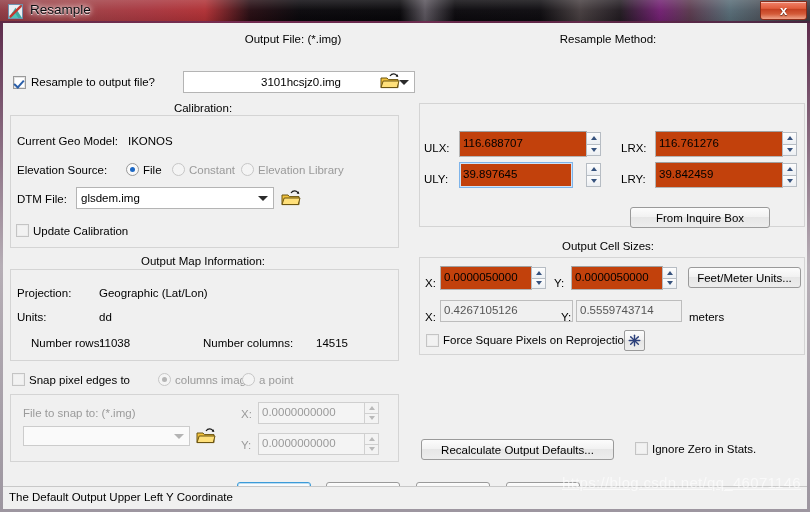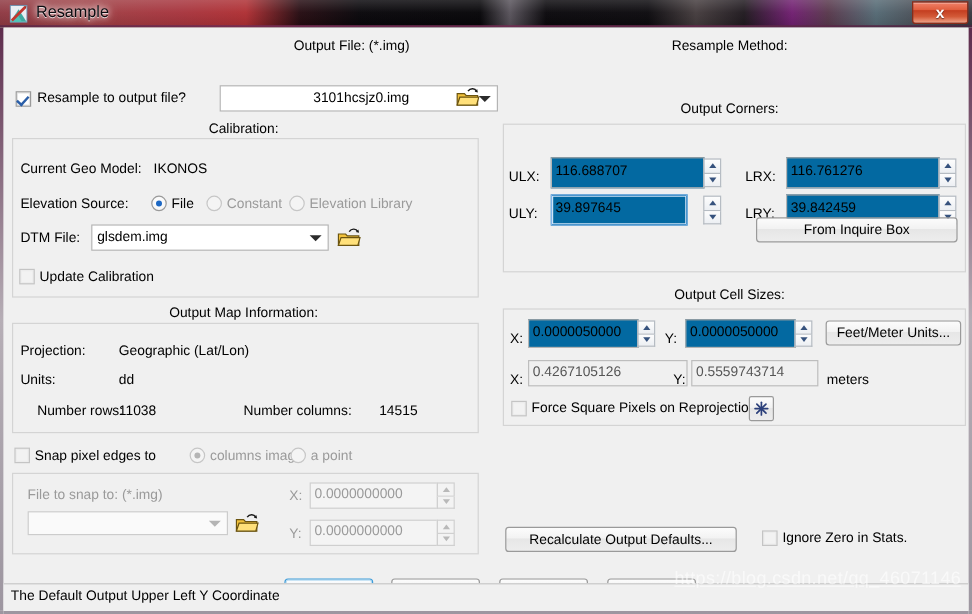--- a/index.html
+++ b/index.html
@@ -109,21 +109,21 @@
   
   .group {
     position:absolute;
     border:1px solid #d4d4d4;
     background:#f0f0f0;
   }
 
   
   .tf {
     position:absolute;
-    background:#0369a1;
+    background:#c2410c;
     border:1px solid #b4b4b4;
     border-top-color:#a0a0a0;
     font-size:11.5px;
     color:#000;
     padding:1px 3px;
     line-height:1;
     display:flex; align-items:center;
     overflow:hidden;
     font-family:"Liberation Sans", sans-serif;
   }
@@ -404,21 +404,20 @@
             <span class="tri-u"></span>
           </div>
       <div class="sb">
             <span class="tri-d"></span>
           </div>
     </div>
 
     <div class="center-lbl" style="left:505px; top:10px; width:200px;">Resample Method:</div>
 
 
-    <div class="center-lbl" style="left:505px; top:62px; width:200px;">Output Corners:</div>
 
     <div class="group" style="left:416px; top:80px; width:386px; height:124px;"></div>
 
     <div class="lbl" style="left:421px; top:119px;">ULX:</div>
     <div class="tf" style="left:456px; top:108px; width:128px; height:26px;">116.688707</div>
     <div class="spin" style="left:583px; top:109px; height:24px;">
       <div class="sb">
             <span class="tri-u"></span>
           </div>
       <div class="sb">
@@ -452,21 +451,21 @@
     <div class="tf" style="left:652px; top:139px; width:128px; height:26px;">39.842459</div>
     <div class="spin" style="left:779px; top:140px; height:24px;">
       <div class="sb">
             <span class="tri-u"></span>
           </div>
       <div class="sb">
             <span class="tri-d"></span>
           </div>
     </div>
 
-    <div class="btn" style="left:627px; top:158px; width:168px; height:21px;">From Inquire Box</div>
+    <div class="btn" style="left:627px; top:184px; width:140px; height:21px;">From Inquire Box</div>
 
     <div class="center-lbl" style="left:505px; top:217px; width:200px;">Output Cell Sizes:</div>
 
     <div class="group" style="left:416px; top:234px; width:386px; height:98px;"></div>
 
     <div class="lbl" style="left:422px; top:254px;">X:</div>
     <div class="tf" style="left:437px; top:243px; width:92px; height:24px;">0.0000050000</div>
     <div class="spin" style="left:528px; top:244px; height:22px;">
       <div class="sb">
             <span class="tri-u"></span>

